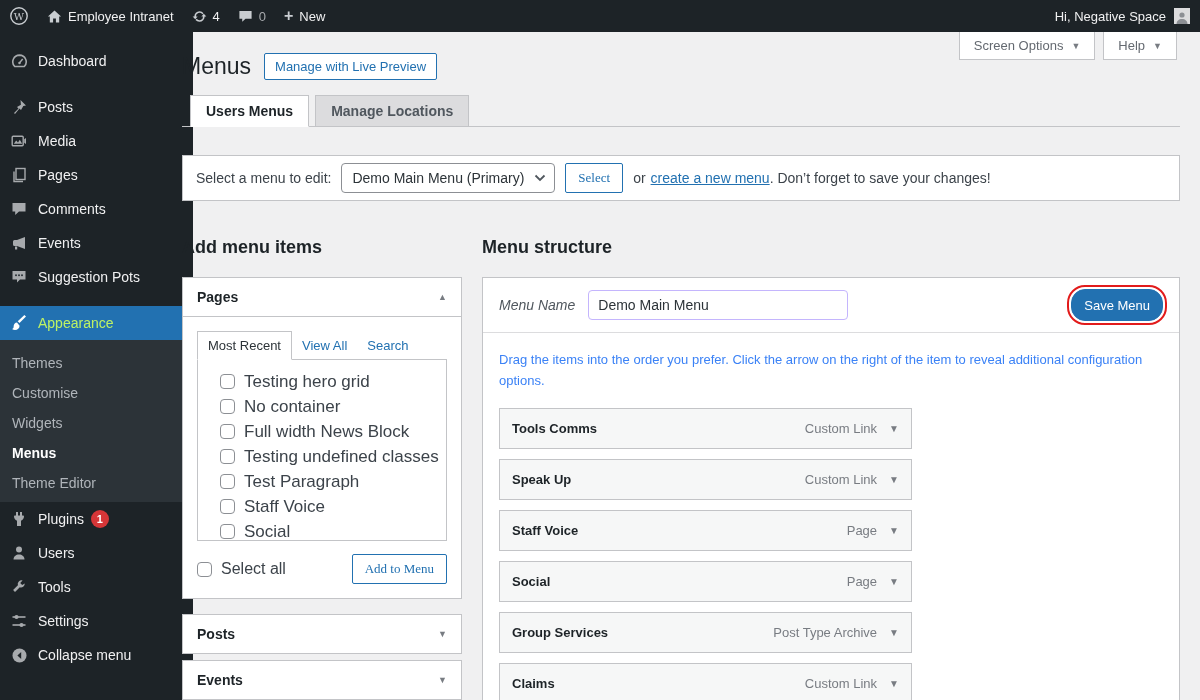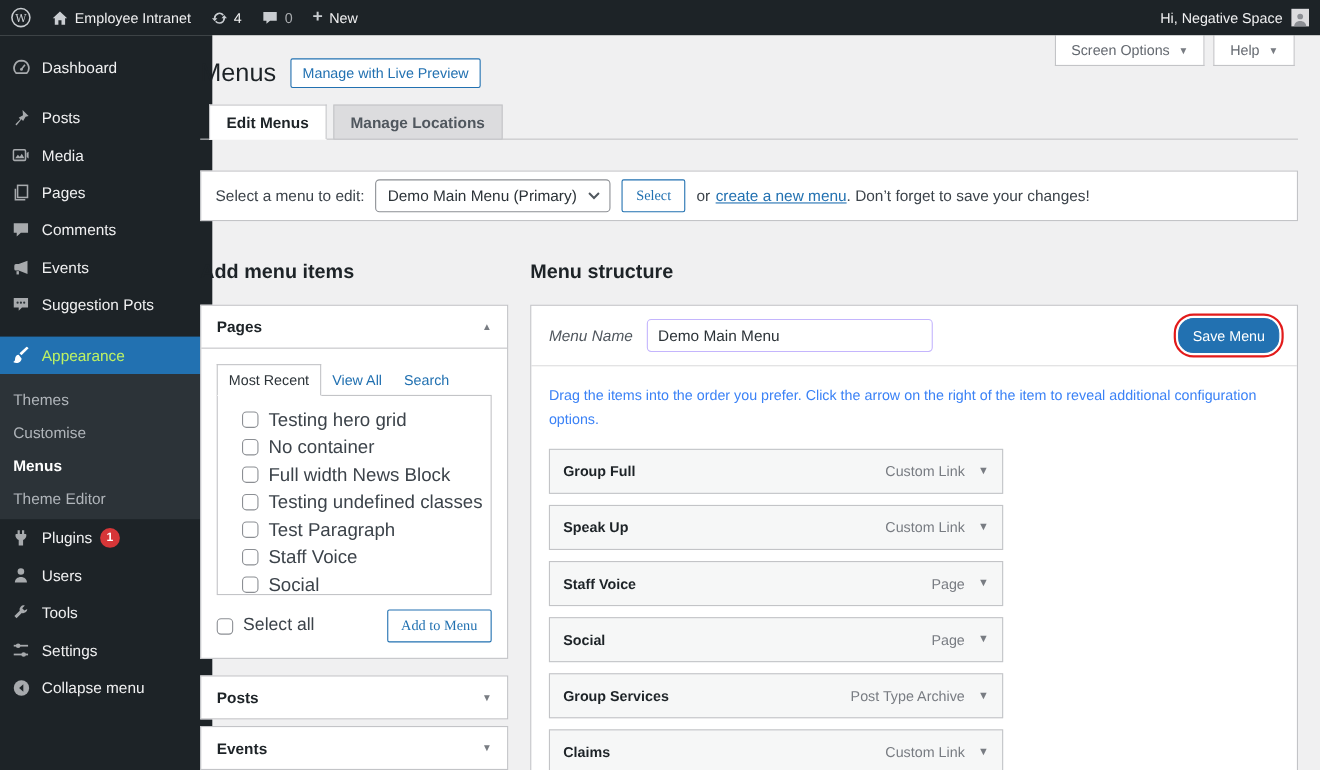--- a/index.html
+++ b/index.html
@@ -208,20 +208,21 @@
         </svg>
       </span>
     <span>Appearance</span>
   </div>
   <div id="appearance-sub">
 
       <div class="sub-item"><span>Themes</span></div>
 
       <div class="sub-item"><span>Customise</span></div>
 
+      <div class="sub-item"><span>Widgets</span></div>
 
       <div class="sub-item active"><span>Menus</span></div>
 
       <div class="sub-item"><span>Theme Editor</span></div>
     </div>
   <div class="menu-item">
     <span class="mi-ic">
         <svg width="16" height="16" viewBox="0 0 16 16" fill="currentColor">
           <path d="M5 1v3.5H3.8c-.5 0-.8.3-.8.8 0 2.1 1.2 3.9 3 4.5V15h4V9.8c1.8-.6 3-2.4 3-4.5 0-.5-.3-.8-.8-.8H11V1H9v3.5H7V1z"></path>
         </svg>
@@ -281,21 +282,21 @@
     </div>
   </div>
 
   <div class="page-inner">
     <div class="title-row">
       <span class="h1">Menus</span>
       <button class="live-preview">Manage with Live Preview</button>
     </div>
 
     <div class="nav-tabs">
-      <div class="nav-tab active">Edit Menus</div>
+      <div class="nav-tab active">Users Menus</div>
       <div class="nav-tab">Manage Locations</div>
     </div>
 
     <div class="select-card">
       <span>Select a menu to edit:</span>
       <div class="select-box">
         <span>Demo Main Menu (Primary)</span>
         <svg width="12" height="8" viewBox="0 0 12 8">
             <path d="M1.5 1.5 6 6l4.5-4.5" fill="none" stroke="#50575e" stroke-width="1.8"></path>
           </svg>
@@ -394,21 +395,21 @@
             <input class="menu-name-input" type="text" value="Demo Main Menu" style="">
             <span class="save-wrap">
               <button class="btn-primary annotated">Save Menu</button>
             </span>
           </div>
           <div class="structure-body">
             <p class="instructions">Drag the items into the order you prefer. Click the arrow on the right of the item to reveal additional configuration options.</p>
             <div>
 
                 <div class="mi">
-                  <span class="mi-label">Group Full</span>
+                  <span class="mi-label">Tools Comms</span>
                   <span class="mi-right">
                     <span class="mi-type">Custom Link</span>
                     <span class="arr-grey">▼</span>
                   </span>
                 </div>
 
                 <div class="mi">
                   <span class="mi-label">Speak Up</span>
                   <span class="mi-right">
                     <span class="mi-type">Custom Link</span>

